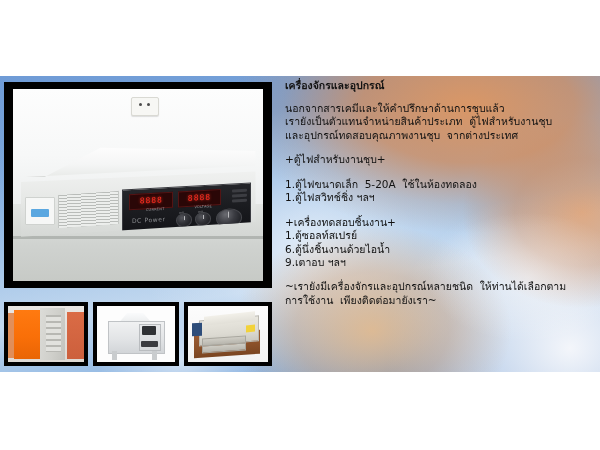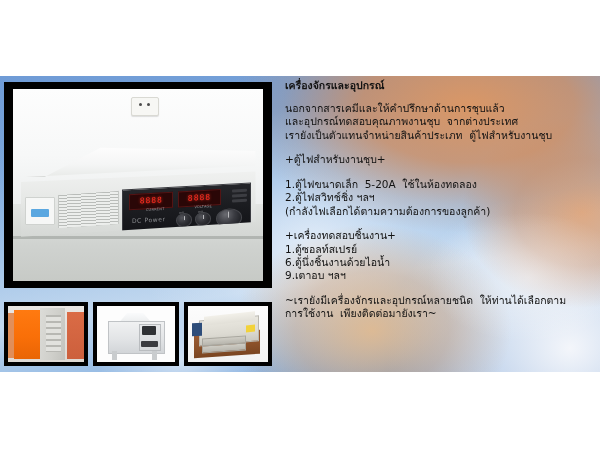--- a/index.html
+++ b/index.html
@@ -527,32 +527,31 @@
 
     </div>
 
     <div id="text-col">
 
       <div id="title-line" class="t-line">เครื่องจักรและอุปกรณ์</div>
 
       <div id="body-block">
 
         <div class="t-line">นอกจากสารเคมีและให้คำปรึกษาด้านการชุบแล้ว</div>
+        <div class="t-line">เรายังเป็นตัวแทนจำหน่ายสินค้าประเภท  ตู้ไฟสำหรับงานชุบ</div>
         <div class="t-line">และอุปกรณ์ทดสอบคุณภาพงานชุบ  จากต่างประเทศ</div>
-        <div class="t-line">เรายังเป็นตัวแทนจำหน่ายสินค้าประเภท  ตู้ไฟสำหรับงานชุบ</div>
 
         <div class="t-gap"></div>
 
         <div class="t-line">+ตู้ไฟสำหรับงานชุบ+</div>
 
         <div class="t-gap"></div>
 
         <div class="t-line">1.ตู้ไฟขนาดเล็ก  5-20A  ใช้ในห้องทดลอง</div>
-        <div class="t-line">2.ตู้ไฟสวิทช์ชิ่ง ฯลฯ</div>
-        <div class="t-line">(กำลังไฟเลือกได้ตามความต้องการของลูกค้า)</div>
+        <div class="t-line">1.ตู้ไฟสวิทช์ชิ่ง ฯลฯ</div>
 
         <div class="t-gap"></div>
 
         <div class="t-line">+เครื่องทดสอบชิ้นงาน+</div>
         <div class="t-line">1.ตู้ซอลท์สเปรย์</div>
         <div class="t-line">6.ตู้นึ่งชิ้นงานด้วยไอน้ำ</div>
         <div class="t-line">9.เตาอบ ฯลฯ</div>
 
         <div class="t-gap"></div>
 

